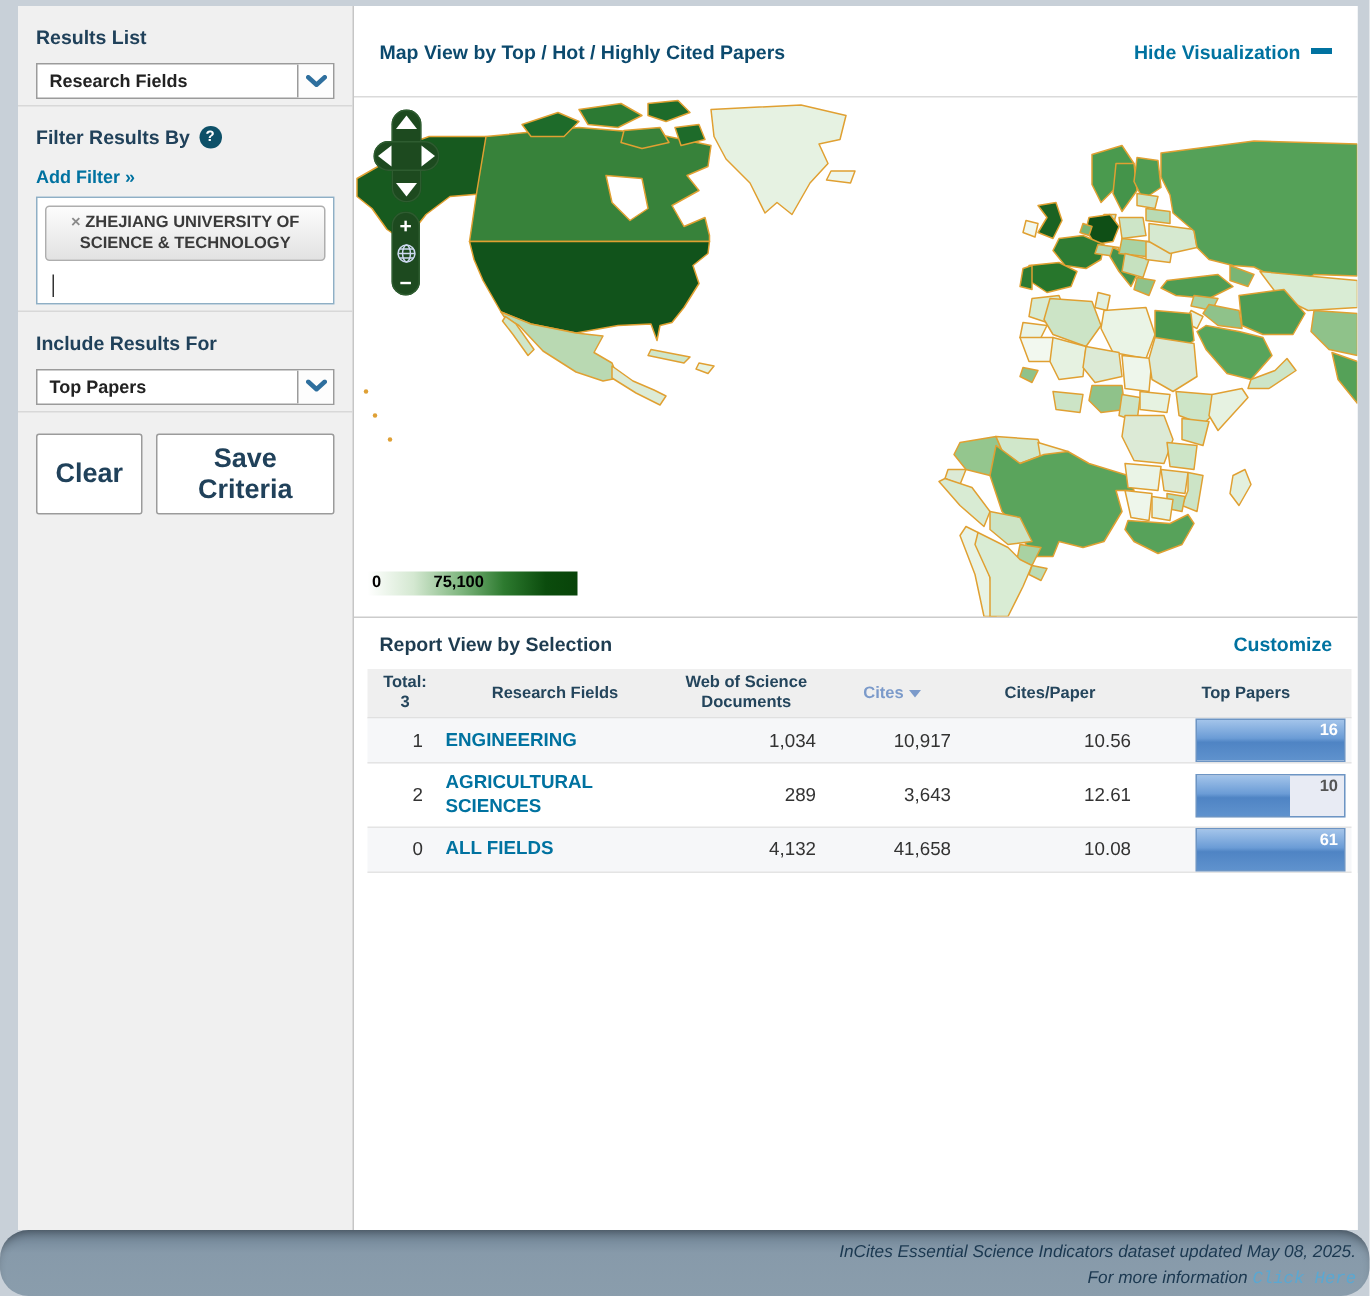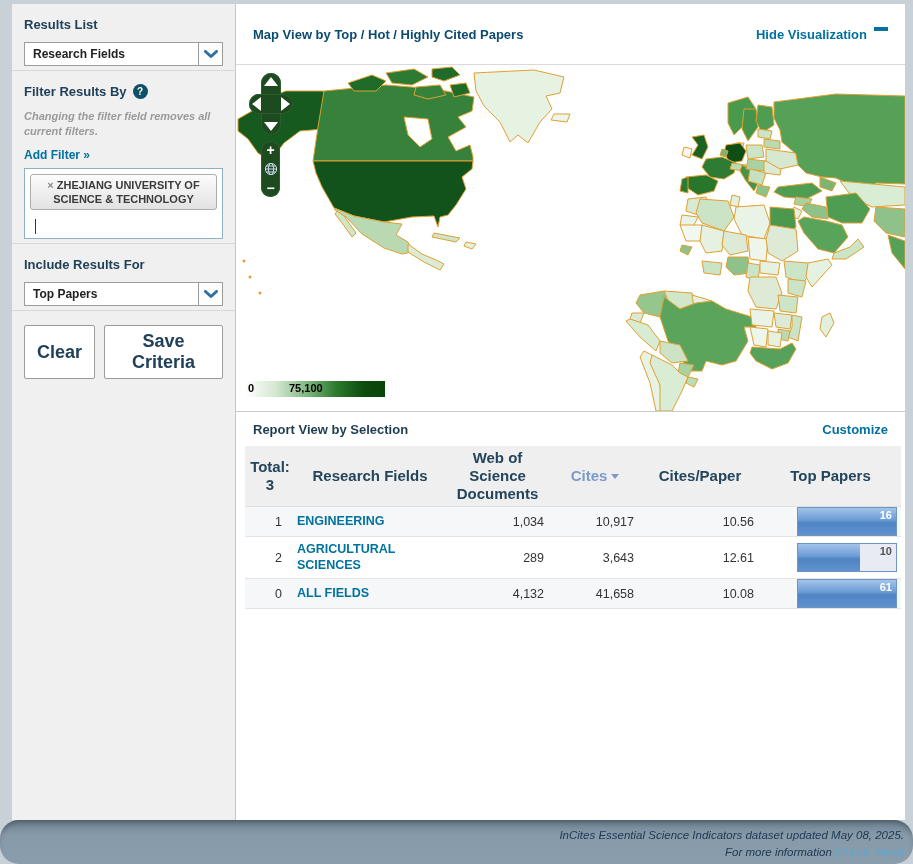--- a/index.html
+++ b/index.html
@@ -71,21 +71,21 @@
 
   
   .main { flex:1; display:flex; flex-direction:column; background:#fff; min-width:0; }
   .map-header {
     height:61px; border-bottom:1px solid #dadada; flex-shrink:0;
     display:flex; align-items:center; justify-content:space-between; padding:0 17px;
   }
   .map-title { font-size:13px; font-weight:bold; color:#0c4a6e; }
   .hide-link {
     font-size:13px; font-weight:bold; color:#0072a0; cursor:pointer;
-    display:flex; align-items:flex-start; gap:7px; text-decoration:none;
+    display:flex; align-items:center; gap:7px; text-decoration:none;
   }
   .minus-glyph { width:14px; height:4px; background:#0072a0; display:inline-block; }
 
   .map-area { position:relative; height:347px; flex-shrink:0; border-bottom:1px solid #cccccc; overflow:hidden; }
   .map-area svg.world { position:absolute; left:0; top:0; }
 
   
   .pan-ctl { position:absolute; left:13px; top:8px; width:44px; height:62px; }
   .pan-v { position:absolute; left:12px; top:0; width:20px; height:62px; background:#1d4a1f; border-radius:10px; box-shadow:0 0 0 1px #2e5c30 inset; }
   .pan-h { position:absolute; left:0; top:21px; width:44px; height:20px; background:#1d4a1f; border-radius:10px; box-shadow:0 0 0 1px #2e5c30 inset; }
@@ -124,21 +124,21 @@
   .customize-link { font-size:13px; font-weight:bold; color:#0072a0; cursor:pointer; text-decoration:none; }
 
   .grid-table { margin:0 4px 0 9px; }
   .t-row {
     display:grid;
     grid-template-columns:50px 150px 105px 90px 120px 1fr;
     align-items:center;
   }
   .t-head {
     background:#efefef; min-height:32px; border-bottom:1px solid #e0e0e0;
-    font-size:15px; font-weight:bold; color:#24455c;
+    font-size:11px; font-weight:bold; color:#24455c;
   }
   .t-head > div { text-align:center; line-height:1.2; padding:3px 2px; }
   .th-cites { color:#7b9aca; cursor:pointer; display:flex; align-items:center; justify-content:center; gap:4px; }
   .sort-caret { width:0; height:0; border-left:4px solid transparent; border-right:4px solid transparent; border-top:5px solid #7b9aca; display:inline-block; }
   .t-body-row { font-size:12.5px; color:#333; border-bottom:1px solid #e4e4e4; }
   .t-body-row.shade { background:#f6f7f9; }
   .cell-rank { text-align:right; padding-right:13px; }
   .cell-field { padding:5px 2px 5px 2px; }
   .field-link { color:#0072a0; font-weight:bold; cursor:pointer; text-decoration:none; line-height:1.25; display:inline-block; }
   .cell-num { text-align:right; padding-right:6px; }
@@ -186,21 +186,20 @@
             </svg>
         </span>
       </div>
     </div>
 
     <div class="side-section">
       <div class="side-heading">
         <span>Filter Results By</span>
         <span class="help-badge">?</span>
       </div>
-      <div class="filter-note">Changing the filter field removes all current filters.</div>
       <a class="add-filter">Add Filter »</a>
       <div class="filter-box">
         <span class="filter-tag">
           <span class="tag-x">×</span><span>ZHEJIANG UNIVERSITY OF SCIENCE &amp; TECHNOLOGY</span>
         </span>
         <div class="text-caret"></div>
       </div>
     </div>
 
     <div class="side-section">

